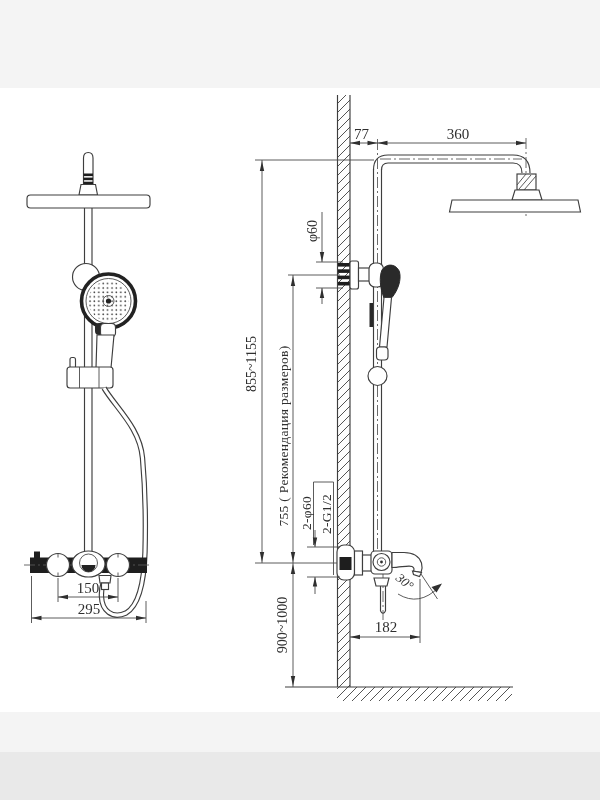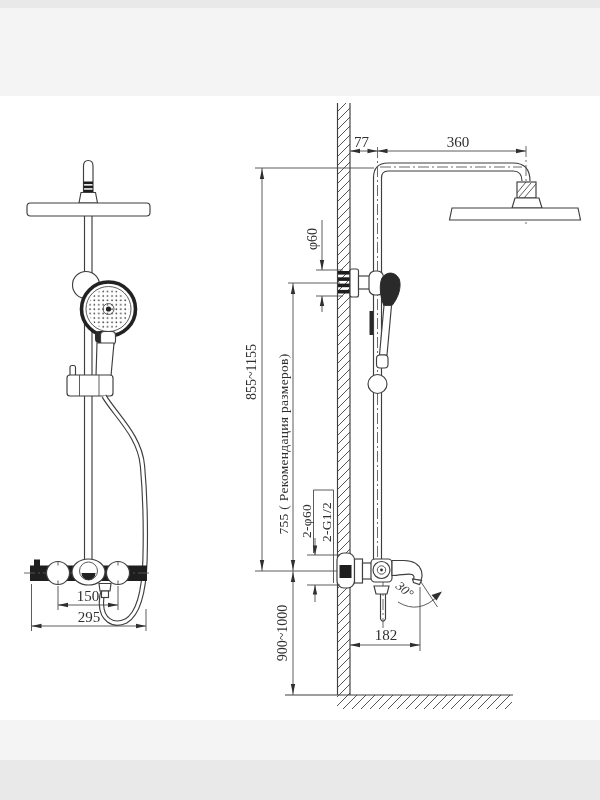--- a/index.html
+++ b/index.html
@@ -1,16 +1,16 @@
 <!DOCTYPE html>
 <html><head>
 <meta charset="utf-8">
 <style>
   html,body{margin:0;padding:0;background:#e9e9e9;}
-  .stage{width:600px;height:752px;background:#f4f4f4;position:relative;margin:8px auto;overflow:hidden;}
+  .stage{width:600px;height:752px;background:#f4f4f4;position:relative;margin:0 auto;overflow:hidden;}
   svg{display:block;}
   text{font-family:"Liberation Serif","DejaVu Serif",serif;fill:#2f2f2f;}
   .dim-num{font-size:15px;}
   .dim-num-sm{font-size:14px;}
   .dim-note{font-size:13.5px;letter-spacing:.3px;}
   .dim-angle{font-size:13px;font-style:italic;}
   .ln{stroke:#3e3e3e;stroke-width:1.15;fill:none;}
   .lnw{stroke:#3e3e3e;stroke-width:1.15;fill:#ffffff;}
   .thin{stroke:#4a4a4a;stroke-width:.9;fill:none;}
   .cl{stroke:#5a5a5a;stroke-width:.9;fill:none;stroke-dasharray:11 3 2 3;}

